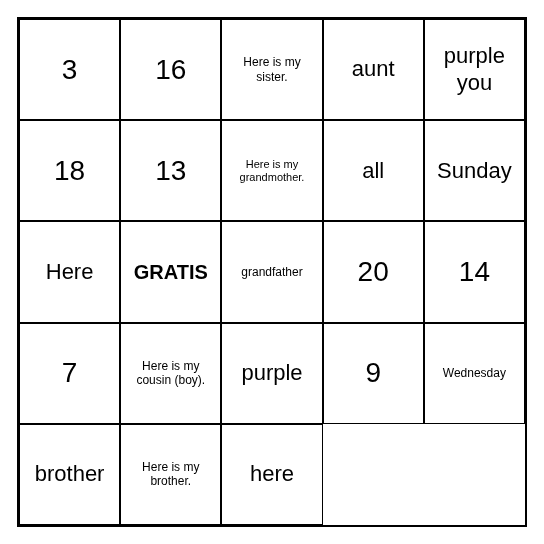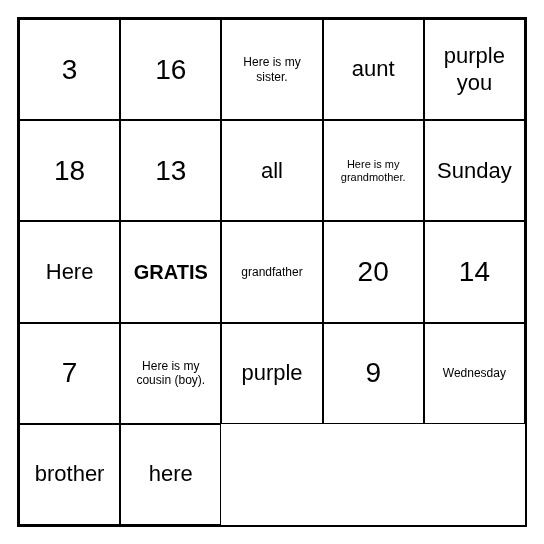--- a/index.html
+++ b/index.html
@@ -72,24 +72,24 @@
     <div class="cell">
       <span class="cell-medium">purple you</span>
     </div>
     <div class="cell">
       <span class="cell-large">18</span>
     </div>
     <div class="cell">
       <span class="cell-large">13</span>
     </div>
     <div class="cell">
-      <span class="cell-medium">all</span>
+      <span class="cell-xsmall">Here is my grandmother.</span>
     </div>
     <div class="cell">
-      <span class="cell-xsmall">Here is my grandmother.</span>
+      <span class="cell-medium">all</span>
     </div>
     <div class="cell">
       <span class="cell-medium">Sunday</span>
     </div>
     <div class="cell">
       <span class="cell-medium">Here</span>
     </div>
     <div class="cell">
       <span class="cell-bold">GRATIS</span>
     </div>
@@ -114,15 +114,18 @@
     <div class="cell">
       <span class="cell-large">9</span>
     </div>
     <div class="cell">
       <span class="cell-small">Wednesday</span>
     </div>
     <div class="cell">
       <span class="cell-medium">brother</span>
     </div>
     <div class="cell">
+      <span class="cell-small">Here is my brother.</span>
+    </div>
+    <div class="cell">
       <span class="cell-medium">here</span>
     </div>
   </div>
 
 </body></html>

